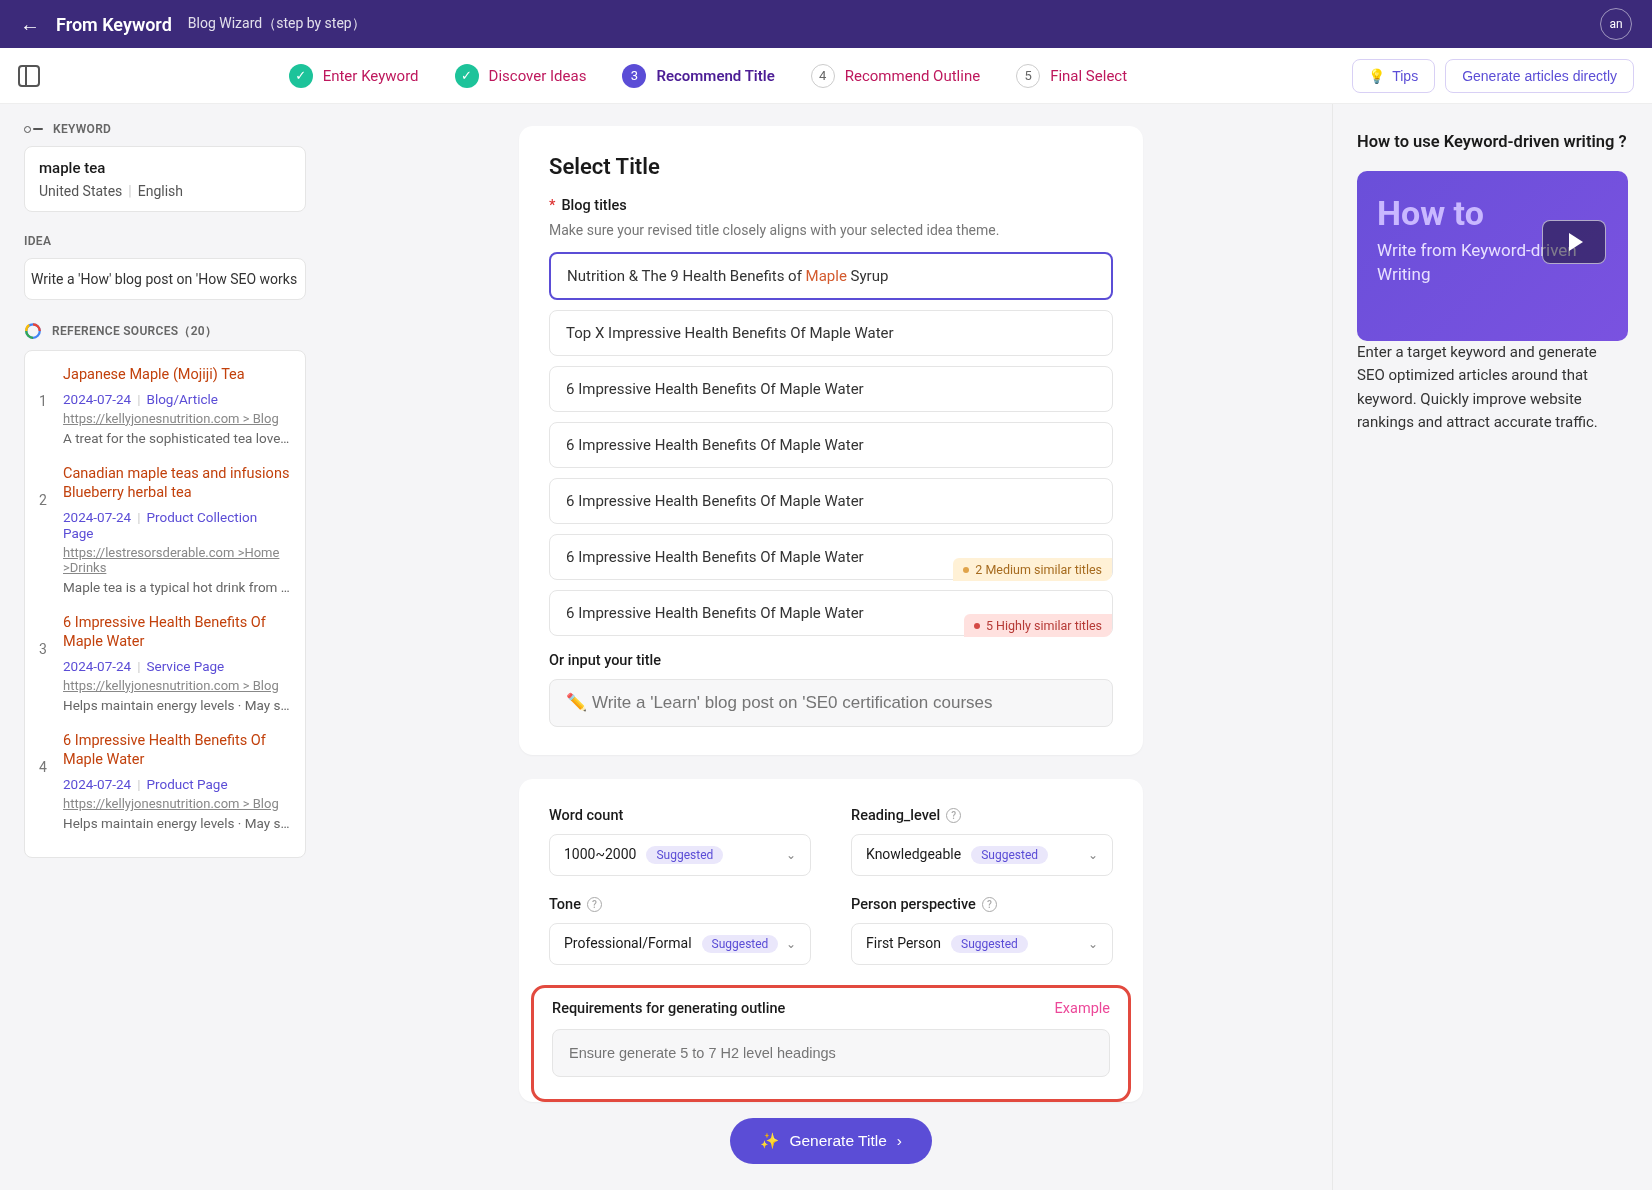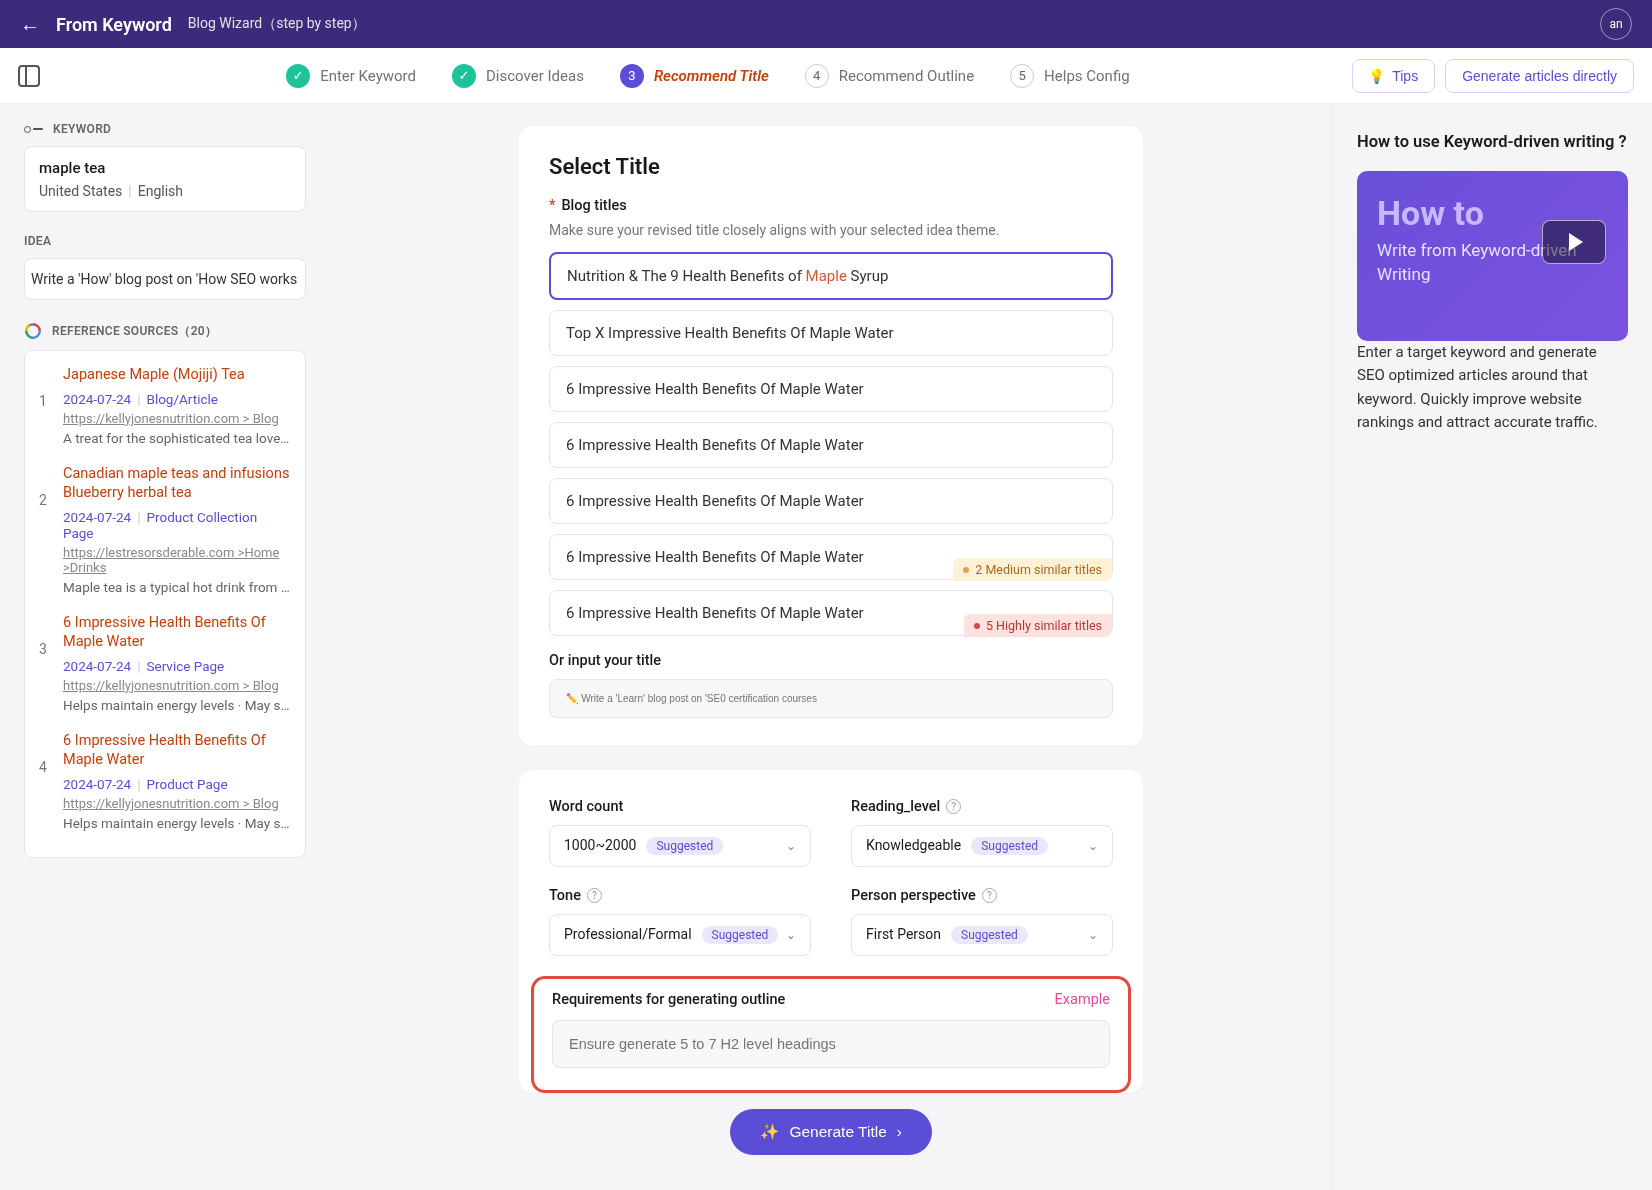--- a/index.html
+++ b/index.html
@@ -15,22 +15,22 @@
 
 
 .steps-bar { background: #fff; height: 56px; display: flex; align-items: center; padding: 0 18px; border-bottom: 1px solid #eee; }
 .panel-icon { width: 22px; height: 22px; border: 2px solid #555; border-radius: 4px; margin-right: 24px; position: relative; }
 .panel-icon::before { content: ""; position: absolute; left: 5px; top: 0; bottom: 0; width: 2px; background: #555; }
 .steps { display: flex; align-items: center; gap: 36px; flex: 1; justify-content: center; }
 .step { display: flex; align-items: center; gap: 10px; font-size: 15px; }
 .step-num { width: 24px; height: 24px; border-radius: 50%; display: flex; align-items: center; justify-content: center; font-size: 13px; border: 1px solid #ccc; color: #666; background: #fff; }
 .step-num.done { background: #1dc39a; color: #fff; border: none; }
 .step-num.active { background: #5b4dd6; color: #fff; border: none; }
-.step.active .step-label { font-weight: 600; color: #c2410c; font-style: italic; }
-.step-label { color: #737373; }
+.step.active .step-label { font-weight: 600; color: #4c1d95; }
+.step-label { color: #be185d; }
 .steps-right { display: flex; gap: 10px; }
 .btn-outline { border: 1px solid #d8d0f5; color: #5b4dd6; background: #fff; padding: 8px 16px; border-radius: 8px; font-size: 14px; cursor: pointer; display: flex; align-items: center; gap: 6px; }
 
 
 .main { display: flex; padding: 0; min-height: calc(100vh - 104px); }
 .sidebar { width: 330px; padding: 18px 24px; }
 .center { flex: 1; padding: 22px 48px 40px; max-width: 720px; margin: 0 auto; position: relative; }
 .right { width: 320px; padding: 28px 24px; border-left: 1px solid #e8e8e8; }
 
 
@@ -65,21 +65,21 @@
 .title-option.selected { border: 2px solid #5b4dd6; }
 .hl { color: #d35a2e; }
 .badge { position: absolute; right: 0; bottom: -2px; font-size: 12.5px; padding: 4px 10px; border-radius: 6px 0 8px 0; display: flex; align-items: center; gap: 6px; }
 .badge.medium { background: #fff1d6; color: #a66b1f; }
 .badge.high { background: #ffe1df; color: #b63a36; }
 .badge-dot { width: 6px; height: 6px; border-radius: 50%; display: inline-block; }
 .badge.medium .badge-dot { background: #e0a34a; }
 .badge.high .badge-dot { background: #d44a46; }
 
 .custom-title-label { font-size: 14.5px; font-weight: 500; margin: 16px 0 10px; }
-.custom-title-input { width: 100%; border: 1px solid #e5e5e5; background: #f7f7f8; border-radius: 8px; padding: 13px 16px; font-size: 10px; color: #888; }
+.custom-title-input { width: 100%; border: 1px solid #e5e5e5; background: #f7f7f8; border-radius: 8px; padding: 13px 16px; font-size: 17px; color: #888; }
 
 
 .settings-grid { display: grid; grid-template-columns: 1fr 1fr; gap: 20px 40px; }
 .setting-label { font-size: 14.5px; font-weight: 500; margin-bottom: 10px; display: flex; align-items: center; gap: 6px; }
 .help-icon { width: 15px; height: 15px; border: 1.3px solid #aaa; border-radius: 50%; display: inline-flex; align-items: center; justify-content: center; font-size: 10px; color: #aaa; }
 .select { border: 1px solid #e5e5e5; border-radius: 8px; padding: 11px 14px; display: flex; align-items: center; justify-content: space-between; background: #fff; cursor: pointer; }
 .select-text { display: flex; align-items: flex-start; gap: 10px; }
 .suggested-tag { background: #eae7fb; color: #5b4dd6; font-size: 12px; padding: 2px 10px; border-radius: 10px; }
 .chev { color: #888; font-size: 12px; }
 
@@ -133,21 +133,21 @@
     <div class="step active">
       <span class="step-num active">3</span>
       <span class="step-label">Recommend Title</span>
     </div>
     <div class="step">
       <span class="step-num">4</span>
       <span class="step-label">Recommend Outline</span>
     </div>
     <div class="step">
       <span class="step-num">5</span>
-      <span class="step-label">Helps Config</span>
+      <span class="step-label">Final Select</span>
     </div>
   </div>
   <div class="steps-right">
     <button class="btn-outline">
       <span>💡</span>
       <span>Tips</span>
     </button>
     <button class="btn-outline">
       <span>Generate articles directly</span>
     </button>

